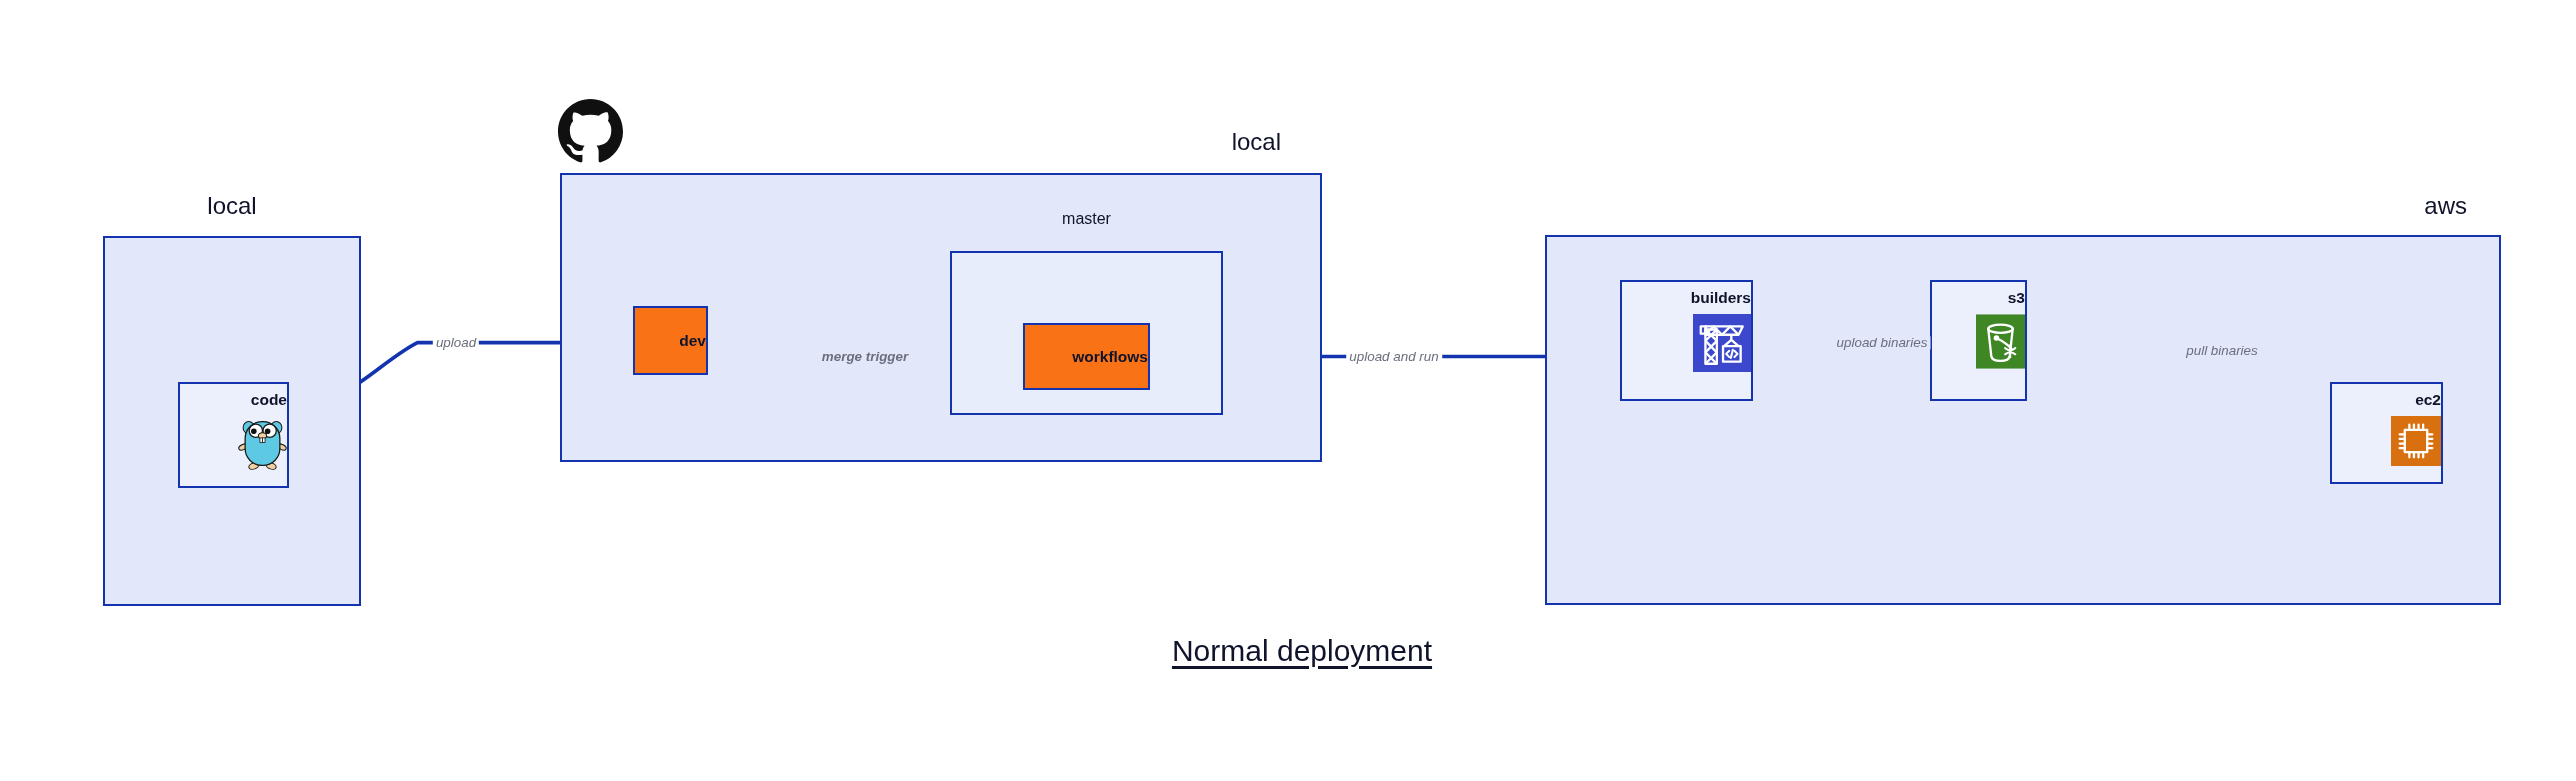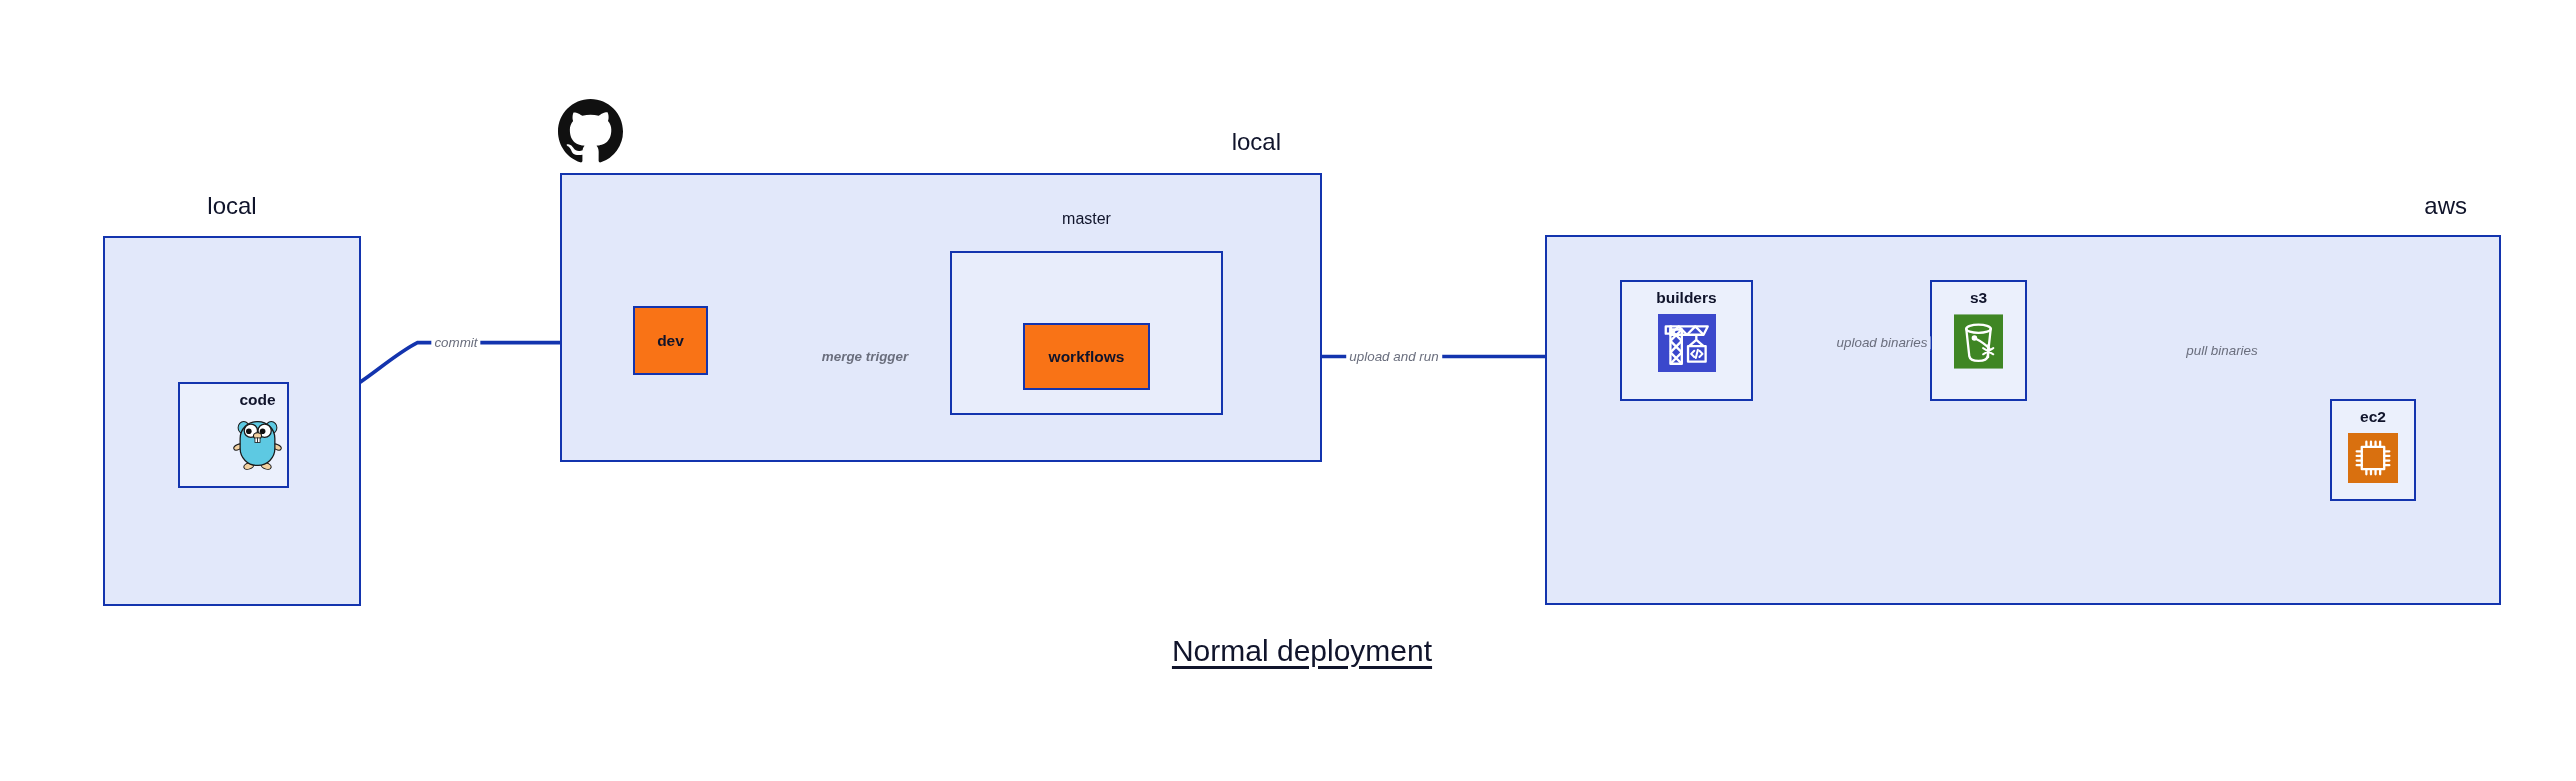--- a/index.html
+++ b/index.html
@@ -38,21 +38,21 @@
   }
 
   
   .node {
     position: absolute;
     box-sizing: border-box;
     background: #EBF0FC;
     border: 2.6px solid #1334AE;
     display: flex;
     flex-direction: column;
-    align-items: center;
+    align-items: flex-end;
     padding-top: 8.2px;
   }
   .node-label {
     color: #10142B;
     font-size: 15.5px;
     font-weight: bold;
     line-height: 1;
     white-space: nowrap;
   }
   .node.plain {
@@ -237,40 +237,40 @@
         <path d="M40 46 C52 52, 62 58, 70 68"></path>
         <circle cx="40" cy="46" r="3.2" fill="#ffffff"></circle>
       </g>
 
       <g fill="none" stroke="#ffffff" stroke-width="4" stroke-linecap="round">
         <path d="M67 60 L67 84 M57 66 L77 78 M77 66 L57 78"></path>
       </g>
     </svg>
   </div>
 
-  <div class="node" style="left:2330px; top:399px; width:86px; height:102px;">
+  <div class="node" style="left:2330px; top:382px; width:113px; height:102px;">
     <span class="node-label">ec2</span>
 
     <svg class="icon-tile" width="50" height="50" viewBox="0 0 98 98" xmlns="http://www.w3.org/2000/svg">
       <rect x="0" y="0" width="98" height="98" fill="#D9700F"></rect>
       <g fill="none" stroke="#ffffff" stroke-width="4.5" stroke-linecap="round" stroke-linejoin="round">
         <rect x="27" y="27" width="44" height="44"></rect>
 
         <path d="M36 27 L36 17 M45 27 L45 17 M54 27 L54 17 M63 27 L63 17"></path>
 
         <path d="M36 71 L36 81 M45 71 L45 81 M54 71 L54 81 M63 71 L63 81"></path>
 
         <path d="M27 36 L17 36 M27 45 L17 45 M27 54 L17 54 M27 63 L17 63"></path>
 
         <path d="M71 36 L81 36 M71 45 L81 45 M71 54 L81 54 M71 63 L81 63"></path>
       </g>
     </svg>
   </div>
 
-  <div class="edge-label" style="left:456px; top:343px;">commit</div>
+  <div class="edge-label" style="left:456px; top:343px;">upload</div>
 
   <div class="edge-label on-group" style="left:865px; top:357px;font-weight:bold;">merge trigger</div>
 
   <div class="edge-label" style="left:1394px; top:357px;">upload and run</div>
 
   <div class="edge-label on-group" style="left:1882px; top:343px;">upload binaries</div>
 
   <div class="edge-label on-group" style="left:2222px; top:351px;">pull binaries</div>
 
   <div id="diagram-title">Normal deployment</div>

